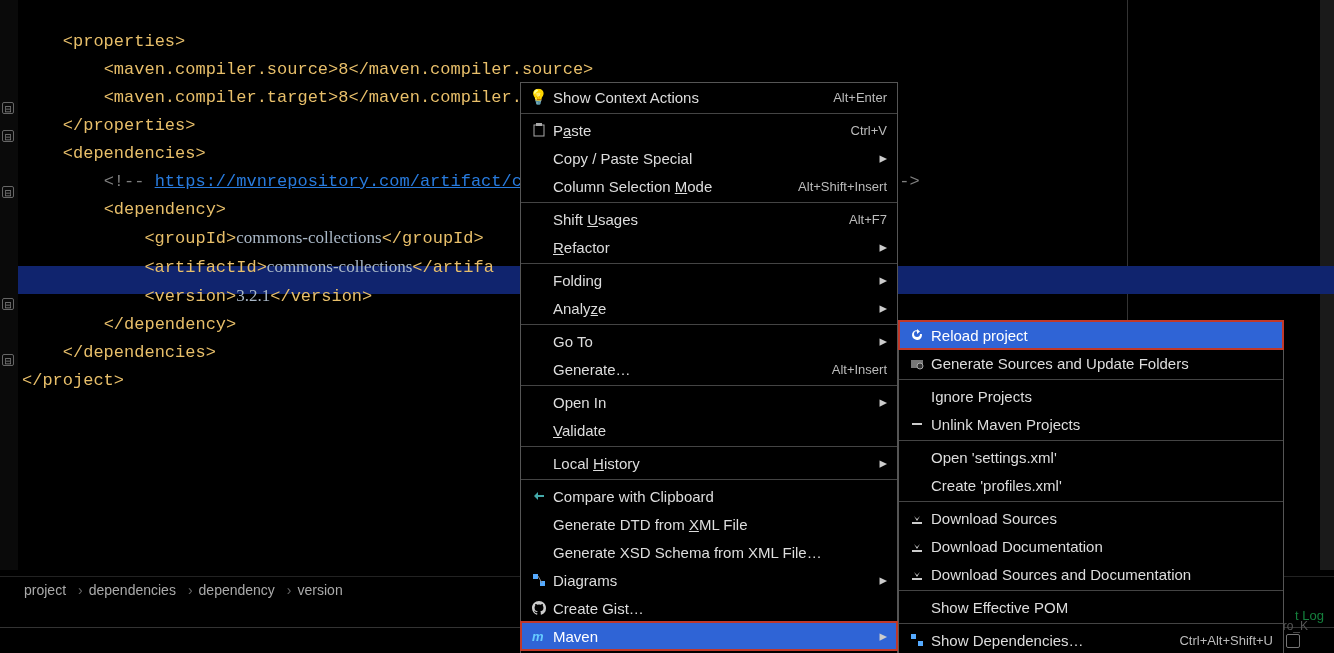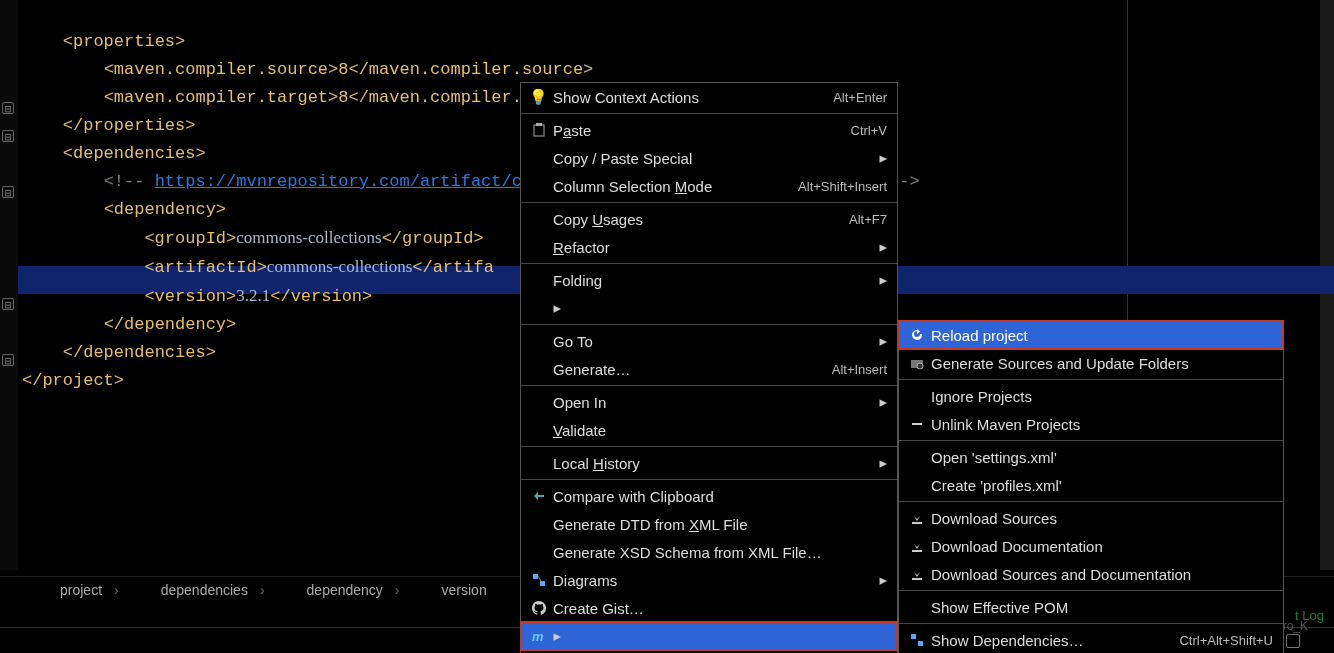--- a/index.html
+++ b/index.html
@@ -108,21 +108,21 @@
     width: 1334px;
     height: 26px;
     background: #000;
     color: #aaaaaa;
     font-size: 14px;
     display: flex;
     align-items: center;
     padding-left: 24px;
     border-top: 1px solid #222;
   }
-  .breadcrumb .crumb { margin-right: 6px; margin-left: 36px; }
+  .breadcrumb .crumb { margin-right: 6px; }
   .breadcrumb .sep-bc { margin: 0 6px; color: #666; }
   
   .status {
     position: absolute;
     left: 0;
     bottom: 0;
     width: 1334px;
     height: 26px;
     background: #000;
     border-top: 1px solid #333;
@@ -208,36 +208,37 @@
       <span class="arr">▸</span>
   </div>
   <div class="mi">
     <span class="ic"></span>
     <span class="lbl"><span>Column Selection </span><span class="und">M</span><span>ode</span></span>
     <span class="sc">Alt+Shift+Insert</span>
   </div>
   <div class="sep"></div>
   <div class="mi">
     <span class="ic"></span>
-    <span class="lbl"><span>Copy </span><span class="und">U</span><span>sages</span></span>
+    <span class="lbl"><span>Shift </span><span class="und">U</span><span>sages</span></span>
     <span class="sc">Alt+F7</span>
   </div>
   <div class="mi">
     <span class="ic"></span>
     <span class="lbl"><span class="und">R</span><span>efactor</span></span>
     <span class="arr">▸</span>
   </div>
   <div class="sep"></div>
   <div class="mi">
     <span class="ic"></span>
       <span class="lbl">Folding</span>
       <span class="arr">▸</span>
   </div>
   <div class="mi">
     <span class="ic"></span>
+    <span class="lbl"><span>Analy</span><span class="und">z</span><span>e</span></span>
     <span class="arr">▸</span>
   </div>
   <div class="sep"></div>
   <div class="mi">
     <span class="ic"></span>
       <span class="lbl">Go To</span>
       <span class="arr">▸</span>
   </div>
   <div class="mi">
     <span class="ic"></span>
@@ -295,20 +296,21 @@
         </svg>
     </span>
     <span class="lbl">Create Gist…</span>
   </div>
   <div class="mi sel boxed-red">
     <span class="ic">
       <svg width="14" height="14" viewBox="0 0 14 14">
           <text x="0" y="12" font-size="13" font-style="italic" font-weight="bold" fill="#6cf">m</text>
         </svg>
     </span>
+    <span class="lbl">Maven</span>
       <span class="arr">▸</span>
   </div>
   <div class="mi">
     <span class="ic"></span>
   </div>
 </div>
 
 <div class="ctx ctx-sub">
   <div class="mi sel boxed-red">
     <span class="ic">

